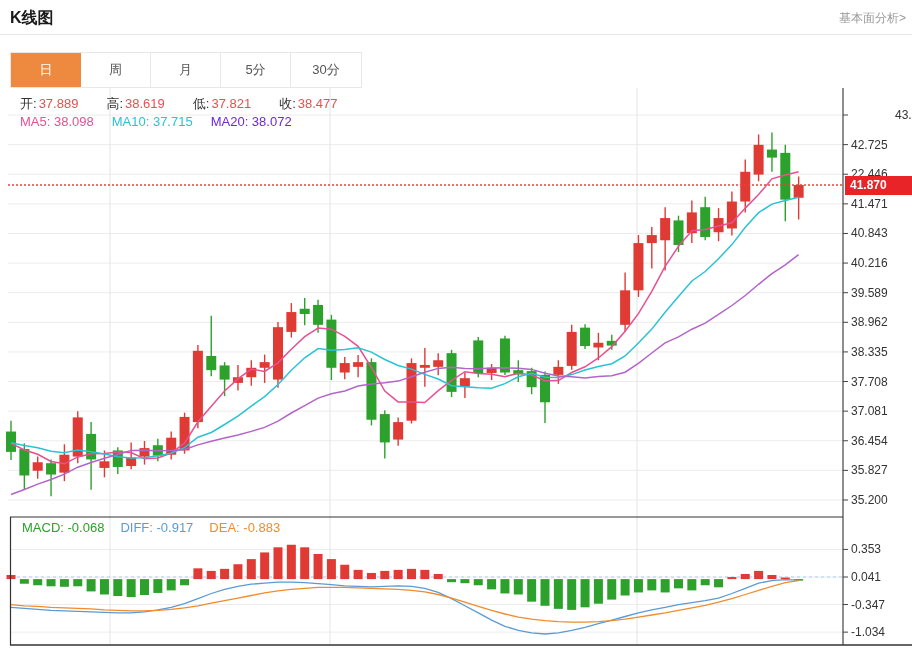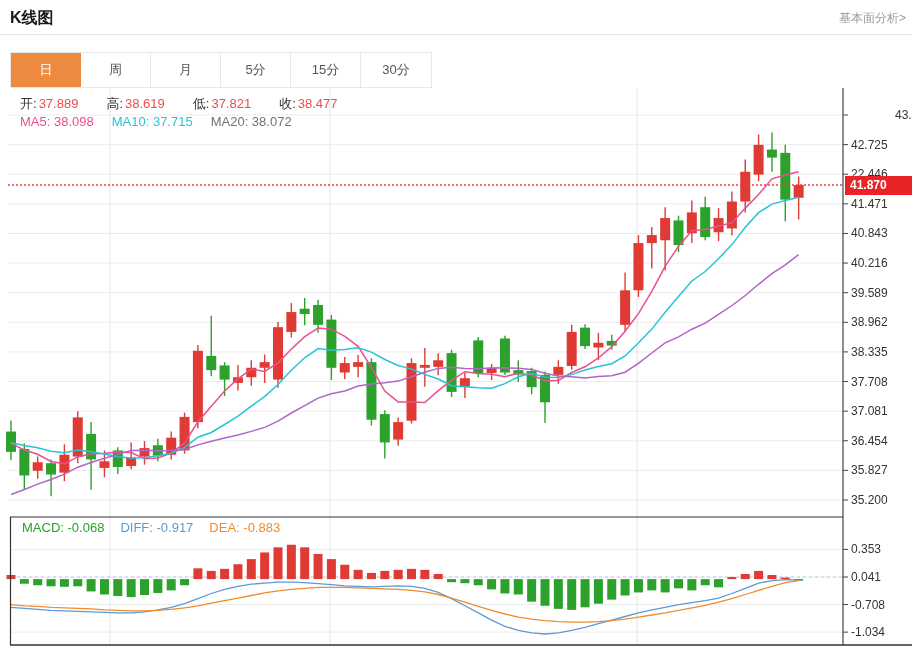--- a/index.html
+++ b/index.html
@@ -30,21 +30,20 @@
 
 <div class="abs" id="page-title">K线图</div>
 <div class="abs" id="fundamental-link">基本面分析&gt;</div>
 <div class="abs" id="title-divider"></div>
 
 <div class="abs" id="tab-bar">
     <div class="tab active" style="background: rgb(238, 138, 63);">日</div>
     <div class="tab">周</div>
     <div class="tab">月</div>
     <div class="tab">5分</div>
-    <div class="tab">15分</div>
     <div class="tab">30分</div>
   </div>
 
 <svg class="abs" id="chart-svg" width="912" height="650" xmlns="http://www.w3.org/2000/svg">
     <line x1="8" y1="115" x2="843" y2="115" stroke="#ececec" stroke-width="1"></line>
     <line x1="8" y1="144.615" x2="843" y2="144.615" stroke="#ececec" stroke-width="1"></line>
     <line x1="8" y1="174.23" x2="843" y2="174.23" stroke="#ececec" stroke-width="1"></line>
     <line x1="8" y1="203.845" x2="843" y2="203.845" stroke="#ececec" stroke-width="1"></line>
     <line x1="8" y1="233.45999999999998" x2="843" y2="233.45999999999998" stroke="#ececec" stroke-width="1"></line>
     <line x1="8" y1="263.075" x2="843" y2="263.075" stroke="#ececec" stroke-width="1"></line>
@@ -268,37 +267,37 @@
     <line x1="843" y1="440.765" x2="848" y2="440.765" stroke="#444444" stroke-width="1"></line>
     <line x1="843" y1="470.38" x2="848" y2="470.38" stroke="#444444" stroke-width="1"></line>
     <line x1="843" y1="499.995" x2="848" y2="499.995" stroke="#444444" stroke-width="1"></line>
     <line x1="843" y1="549.4102564102565" x2="848" y2="549.4102564102565" stroke="#444444" stroke-width="1"></line>
     <line x1="843" y1="577" x2="848" y2="577" stroke="#444444" stroke-width="1"></line>
     <line x1="843" y1="604.5384615384615" x2="848" y2="604.5384615384615" stroke="#444444" stroke-width="1"></line>
     <line x1="843" y1="632.1282051282051" x2="848" y2="632.1282051282051" stroke="#444444" stroke-width="1"></line>
   </svg>
 
 <div class="abs" id="info-row1"><span><span class="lbl">开:</span><span style="color: rgb(233, 79, 79);">37.889</span></span><span><span class="lbl">高:</span><span style="color: rgb(233, 79, 79);">38.619</span></span><span><span class="lbl">低:</span><span style="color: rgb(233, 79, 79);">37.821</span></span><span><span class="lbl">收:</span><span style="color: rgb(233, 79, 79);">38.477</span></span></div>
-<div class="abs" id="info-row2"><span style="color: rgb(232, 80, 146);">MA5: 38.098</span><span style="color: rgb(41, 195, 212);">MA10: 37.715</span><span style="color: #737373;">MA20: 38.072</span></div>
+<div class="abs" id="info-row2"><span style="color: rgb(232, 80, 146);">MA5: 38.098</span><span style="color: rgb(41, 195, 212);">MA10: 37.715</span><span style="color: #6d28d9;">MA20: 38.072</span></div>
 <div class="abs" id="macd-info"><span style="color: rgb(44, 161, 44);">MACD: -0.068</span><span style="color: rgb(91, 155, 213);">DIFF: -0.917</span><span style="color: rgb(240, 140, 44);">DEA: -0.883</span></div>
 <div id="price-axis-labels">
     <div class="axis-label" style="top: 109px; margin-left: 44px;">43.352</div>
     <div class="axis-label" style="top: 138.615px;">42.725</div>
     <div class="axis-label" style="top: 168.23px;">22.446</div>
     <div class="axis-label" style="top: 197.845px;">41.471</div>
     <div class="axis-label" style="top: 227.46px;">40.843</div>
     <div class="axis-label" style="top: 257.075px;">40.216</div>
     <div class="axis-label" style="top: 286.69px;">39.589</div>
     <div class="axis-label" style="top: 316.305px;">38.962</div>
     <div class="axis-label" style="top: 345.92px;">38.335</div>
     <div class="axis-label" style="top: 375.535px;">37.708</div>
     <div class="axis-label" style="top: 405.15px;">37.081</div>
     <div class="axis-label" style="top: 434.765px;">36.454</div>
     <div class="axis-label" style="top: 464.38px;">35.827</div>
     <div class="axis-label" style="top: 493.995px;">35.200</div>
   </div>
 <div id="macd-axis-labels">
     <div class="axis-label" style="top: 543.41px;">0.353</div>
     <div class="axis-label" style="top: 571px;">0.041</div>
-    <div class="axis-label" style="top: 598.538px;">-0.708</div>
+    <div class="axis-label" style="top: 598.538px;">-0.347</div>
     <div class="axis-label" style="top: 626.128px;">-1.034</div>
   </div>
 <div class="abs" id="price-tag">41.870</div>
 
 </body></html>

